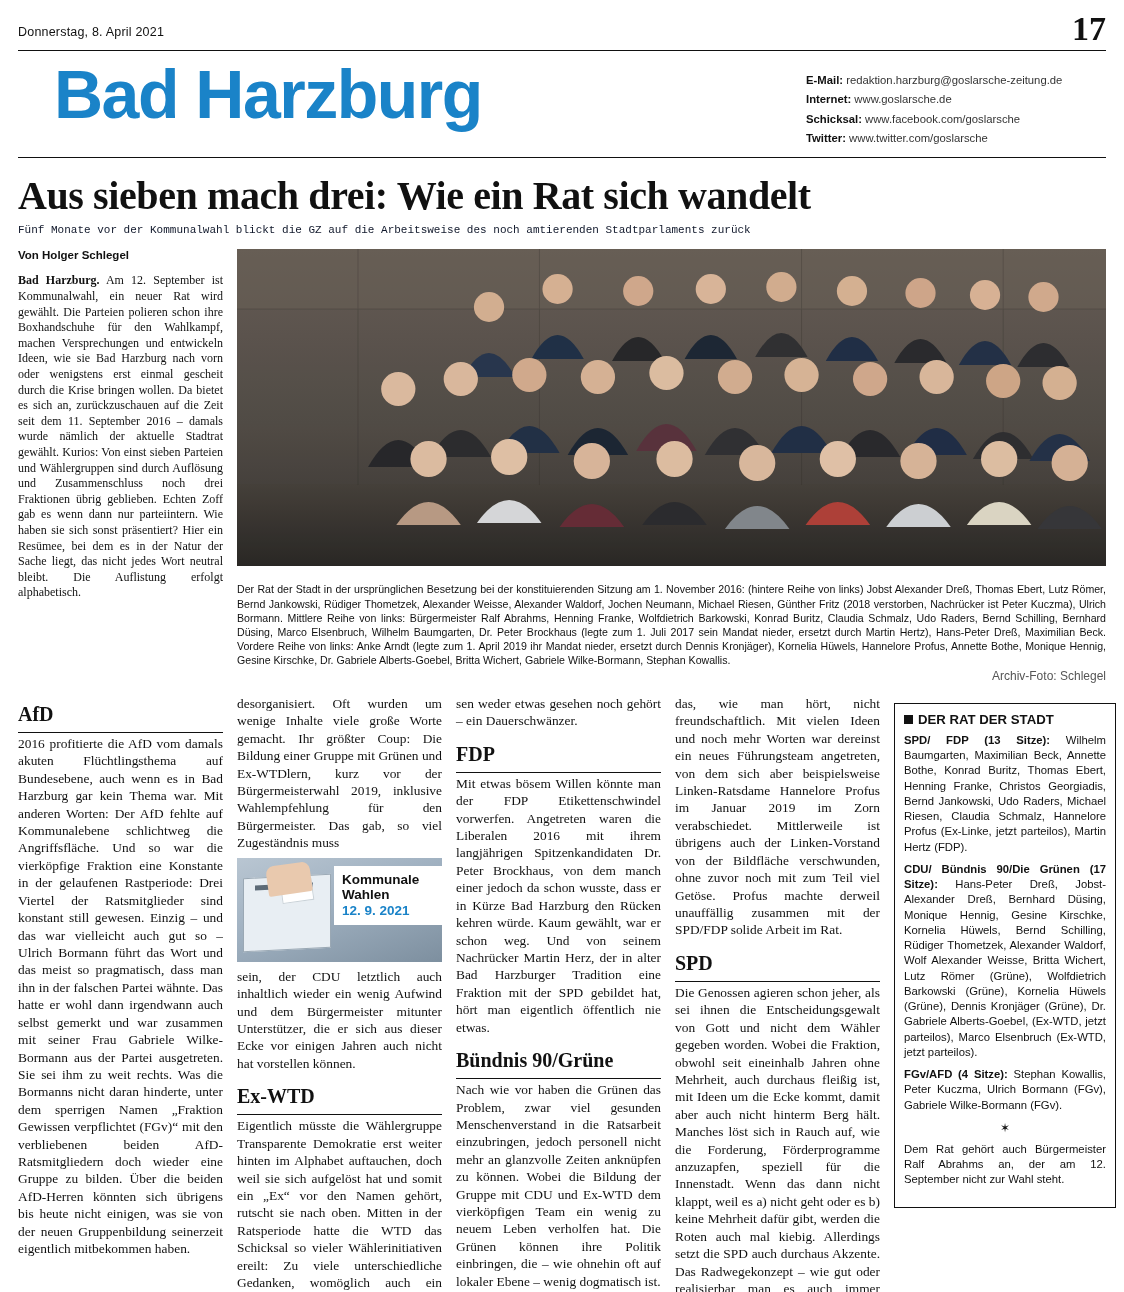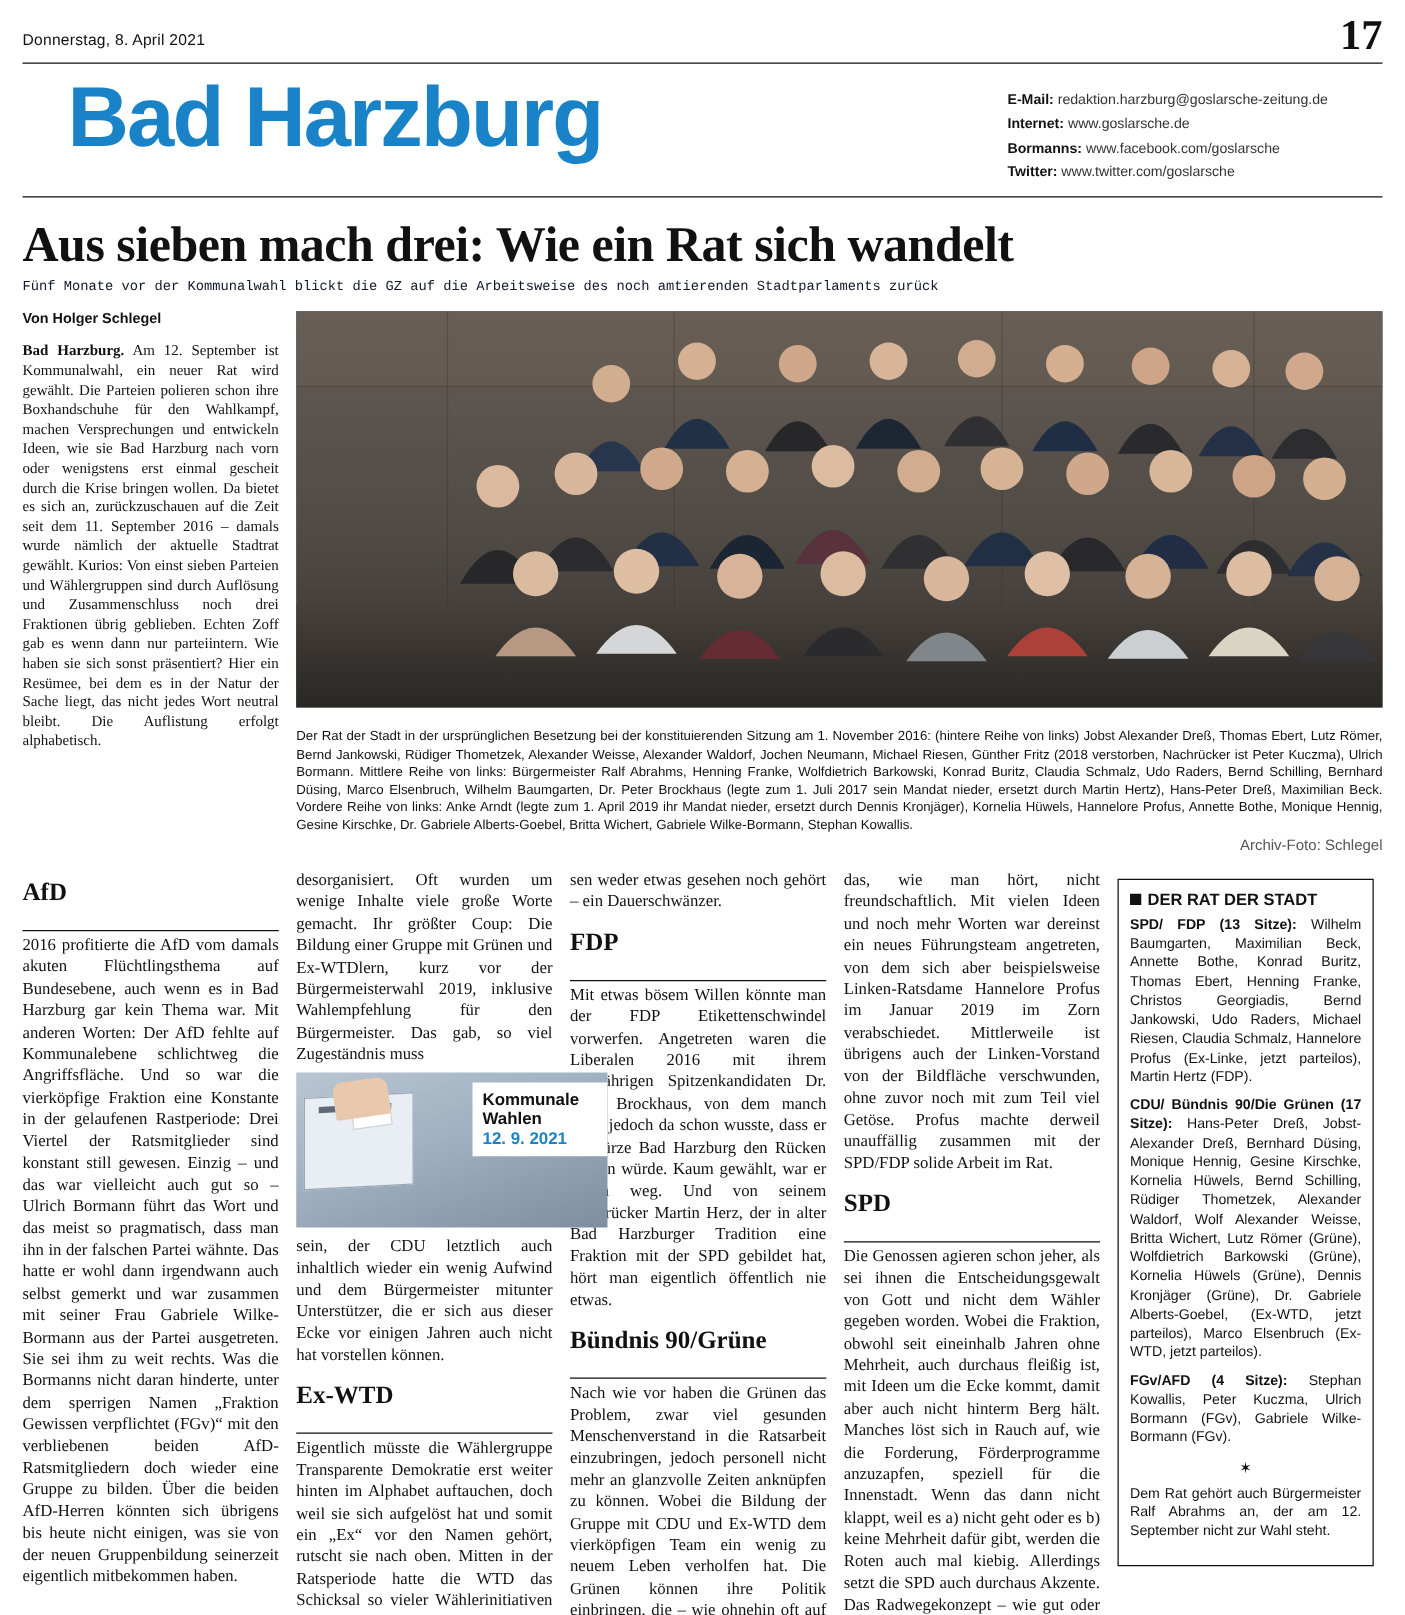--- a/index.html
+++ b/index.html
@@ -66,31 +66,30 @@
   .cols{display:flex;gap:14px;margin-top:12px;align-items:flex-start;}
   .col{width:205px;flex:0 0 205px;}
   .col.last{width:205px;}
   .col p{font-size:13.4px;line-height:1.30;text-align:justify;margin:0 0 0 0;}
   .col p + p{margin-top:0;}
   h2.sec{
     font-family:"Liberation Serif",serif;
     font-weight:bold;
     font-size:20px;
     margin:13px 0 2px 0;
-    padding-bottom:18px;
+    padding-bottom:6px;
     border-bottom:1.2px solid #111;
   }
   h2.sec.first{margin-top:8px;}
 
   
   .ballot{
-    position:relative;width:205px;height:124px;margin:6px 0 6px 0;
+    position:relative;width:205px;height:104px;margin:6px 0 6px 0;
     background:linear-gradient(160deg,#b9c6d2 0%, #9fb0c0 45%, #7d8f9f 100%);
     overflow:hidden;
-    padding-left:44px;
   }
   .ballot .box{
     position:absolute;left:6px;top:18px;width:86px;height:72px;
     background:#e8eef3;border:1px solid #9aa8b4;
     transform:skewY(-3deg);
   }
   .ballot .slot{position:absolute;left:18px;top:26px;width:58px;height:5px;background:#5d6b77;transform:skewY(-3deg);}
   .ballot .hand{position:absolute;left:30px;top:6px;width:44px;height:30px;background:#e9c9ae;border-radius:8px 8px 2px 2px;transform:rotate(-8deg);}
   .ballot .paper{position:absolute;left:44px;top:22px;width:30px;height:20px;background:#fff;border:1px solid #c9d2d8;transform:rotate(-8deg);}
   .ballot .label{
@@ -99,21 +98,21 @@
     font-family:"Liberation Sans",sans-serif;font-weight:bold;
     font-size:13.5px;line-height:1.16;padding:6px 6px 6px 8px;box-sizing:border-box;
   }
   .ballot .label .blue{color:#1a83c8;}
 
   
   .infobox{
     border:1.3px solid #111;
     padding:8px 9px 12px 9px;
     box-sizing:border-box;
-    width:205px;
+    width:222px;
     margin-top:8px;
   }
   .infobox h3{
     font-family:"Liberation Sans",sans-serif;
     font-weight:bold;font-size:13.2px;margin:0 0 6px 0;
     display:flex;align-items:center;gap:5px;
   }
   .infobox .sq{width:9px;height:9px;background:#111;display:inline-block;}
   .infobox p{font-family:"Liberation Sans",sans-serif;font-size:11.3px;line-height:1.35;text-align:justify;margin:0 0 7px 0;}
   .infobox p b{font-weight:bold;}
@@ -139,21 +138,21 @@
     <div class="contacts">
       <div>
         <b>E-Mail:</b>
         <span>redaktion.harzburg@goslarsche-zeitung.de</span>
       </div>
       <div>
         <b>Internet:</b>
         <span>www.goslarsche.de</span>
       </div>
       <div>
-        <b>Bormanns:</b>
+        <b>Schicksal:</b>
         <span>www.facebook.com/goslarsche</span>
       </div>
       <div>
         <b>Twitter:</b>
         <span>www.twitter.com/goslarsche</span>
       </div>
     </div>
   </div>
   <div class="rule2"></div>
 

